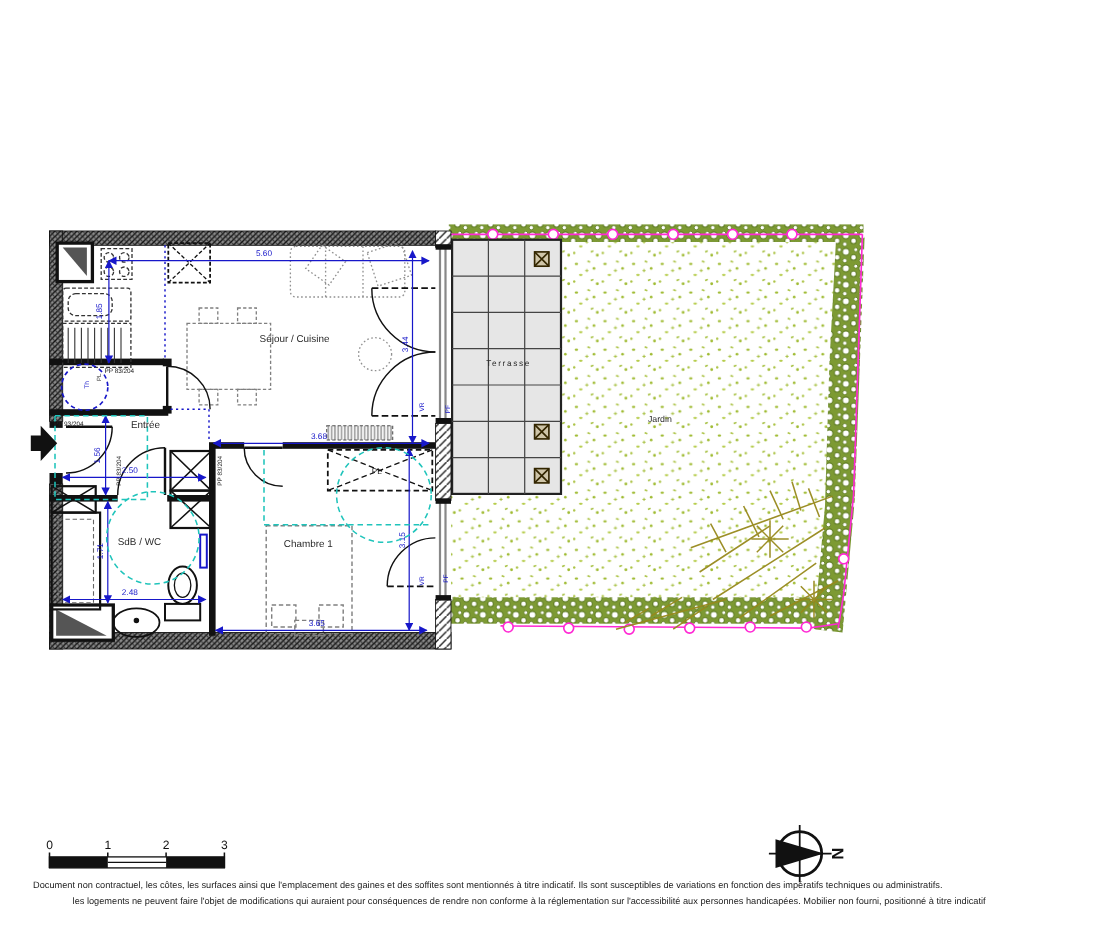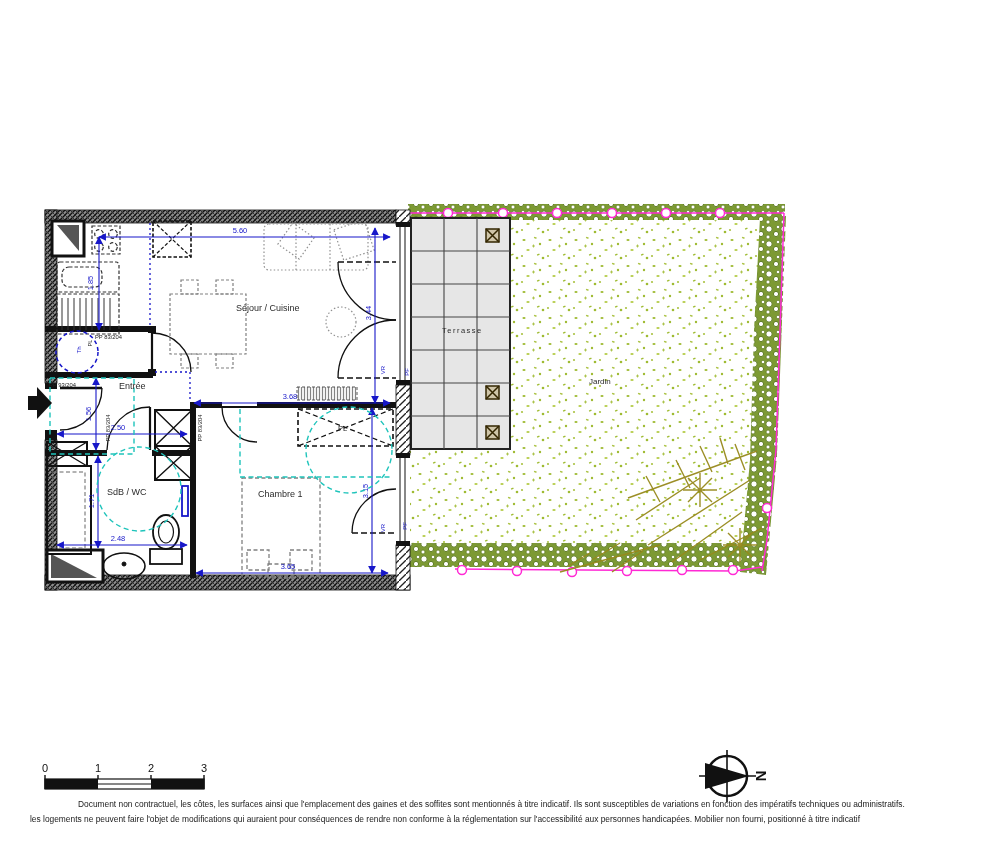--- a/index.html
+++ b/index.html
@@ -296,15 +296,15 @@
   <g>
     <line x1="699" y1="776" x2="756" y2="776" stroke="#111" stroke-width="1.6"></line>
     <line x1="727" y1="750" x2="727" y2="802" stroke="#111" stroke-width="1.6"></line>
     <circle cx="727" cy="776" r="20" fill="none" stroke="#111" stroke-width="2.5"></circle>
     <polygon points="705,763 705,789 749,776" fill="#111"></polygon>
     <text x="760" y="776" font-size="15" font-weight="bold" fill="#111" text-anchor="middle" dominant-baseline="middle" transform="rotate(90 760 776)">N</text>
   </g>
 </svg>
 
   
-  <div class="footerline" style="top:799px;margin-left:48px;">Document non contractuel, les côtes, les surfaces ainsi que l'emplacement des gaines et des soffites sont mentionnés à titre indicatif. Ils sont susceptibles de variations en fonction des impératifs techniques ou administratifs.</div>
-  <div class="footerline" style="top:814px;">les logements ne peuvent faire l'objet de modifications qui auraient pour conséquences de rendre non conforme à la réglementation sur l'accessibilité aux personnes handicapées. Mobilier non fourni, positionné à titre indicatif</div>
+  <div class="footerline" style="top:799px;">Document non contractuel, les côtes, les surfaces ainsi que l'emplacement des gaines et des soffites sont mentionnés à titre indicatif. Ils sont susceptibles de variations en fonction des impératifs techniques ou administratifs.</div>
+  <div class="footerline" style="top:814px;margin-left:36px;">les logements ne peuvent faire l'objet de modifications qui auraient pour conséquences de rendre non conforme à la réglementation sur l'accessibilité aux personnes handicapées. Mobilier non fourni, positionné à titre indicatif</div>
 </div>
 
 </body></html>

